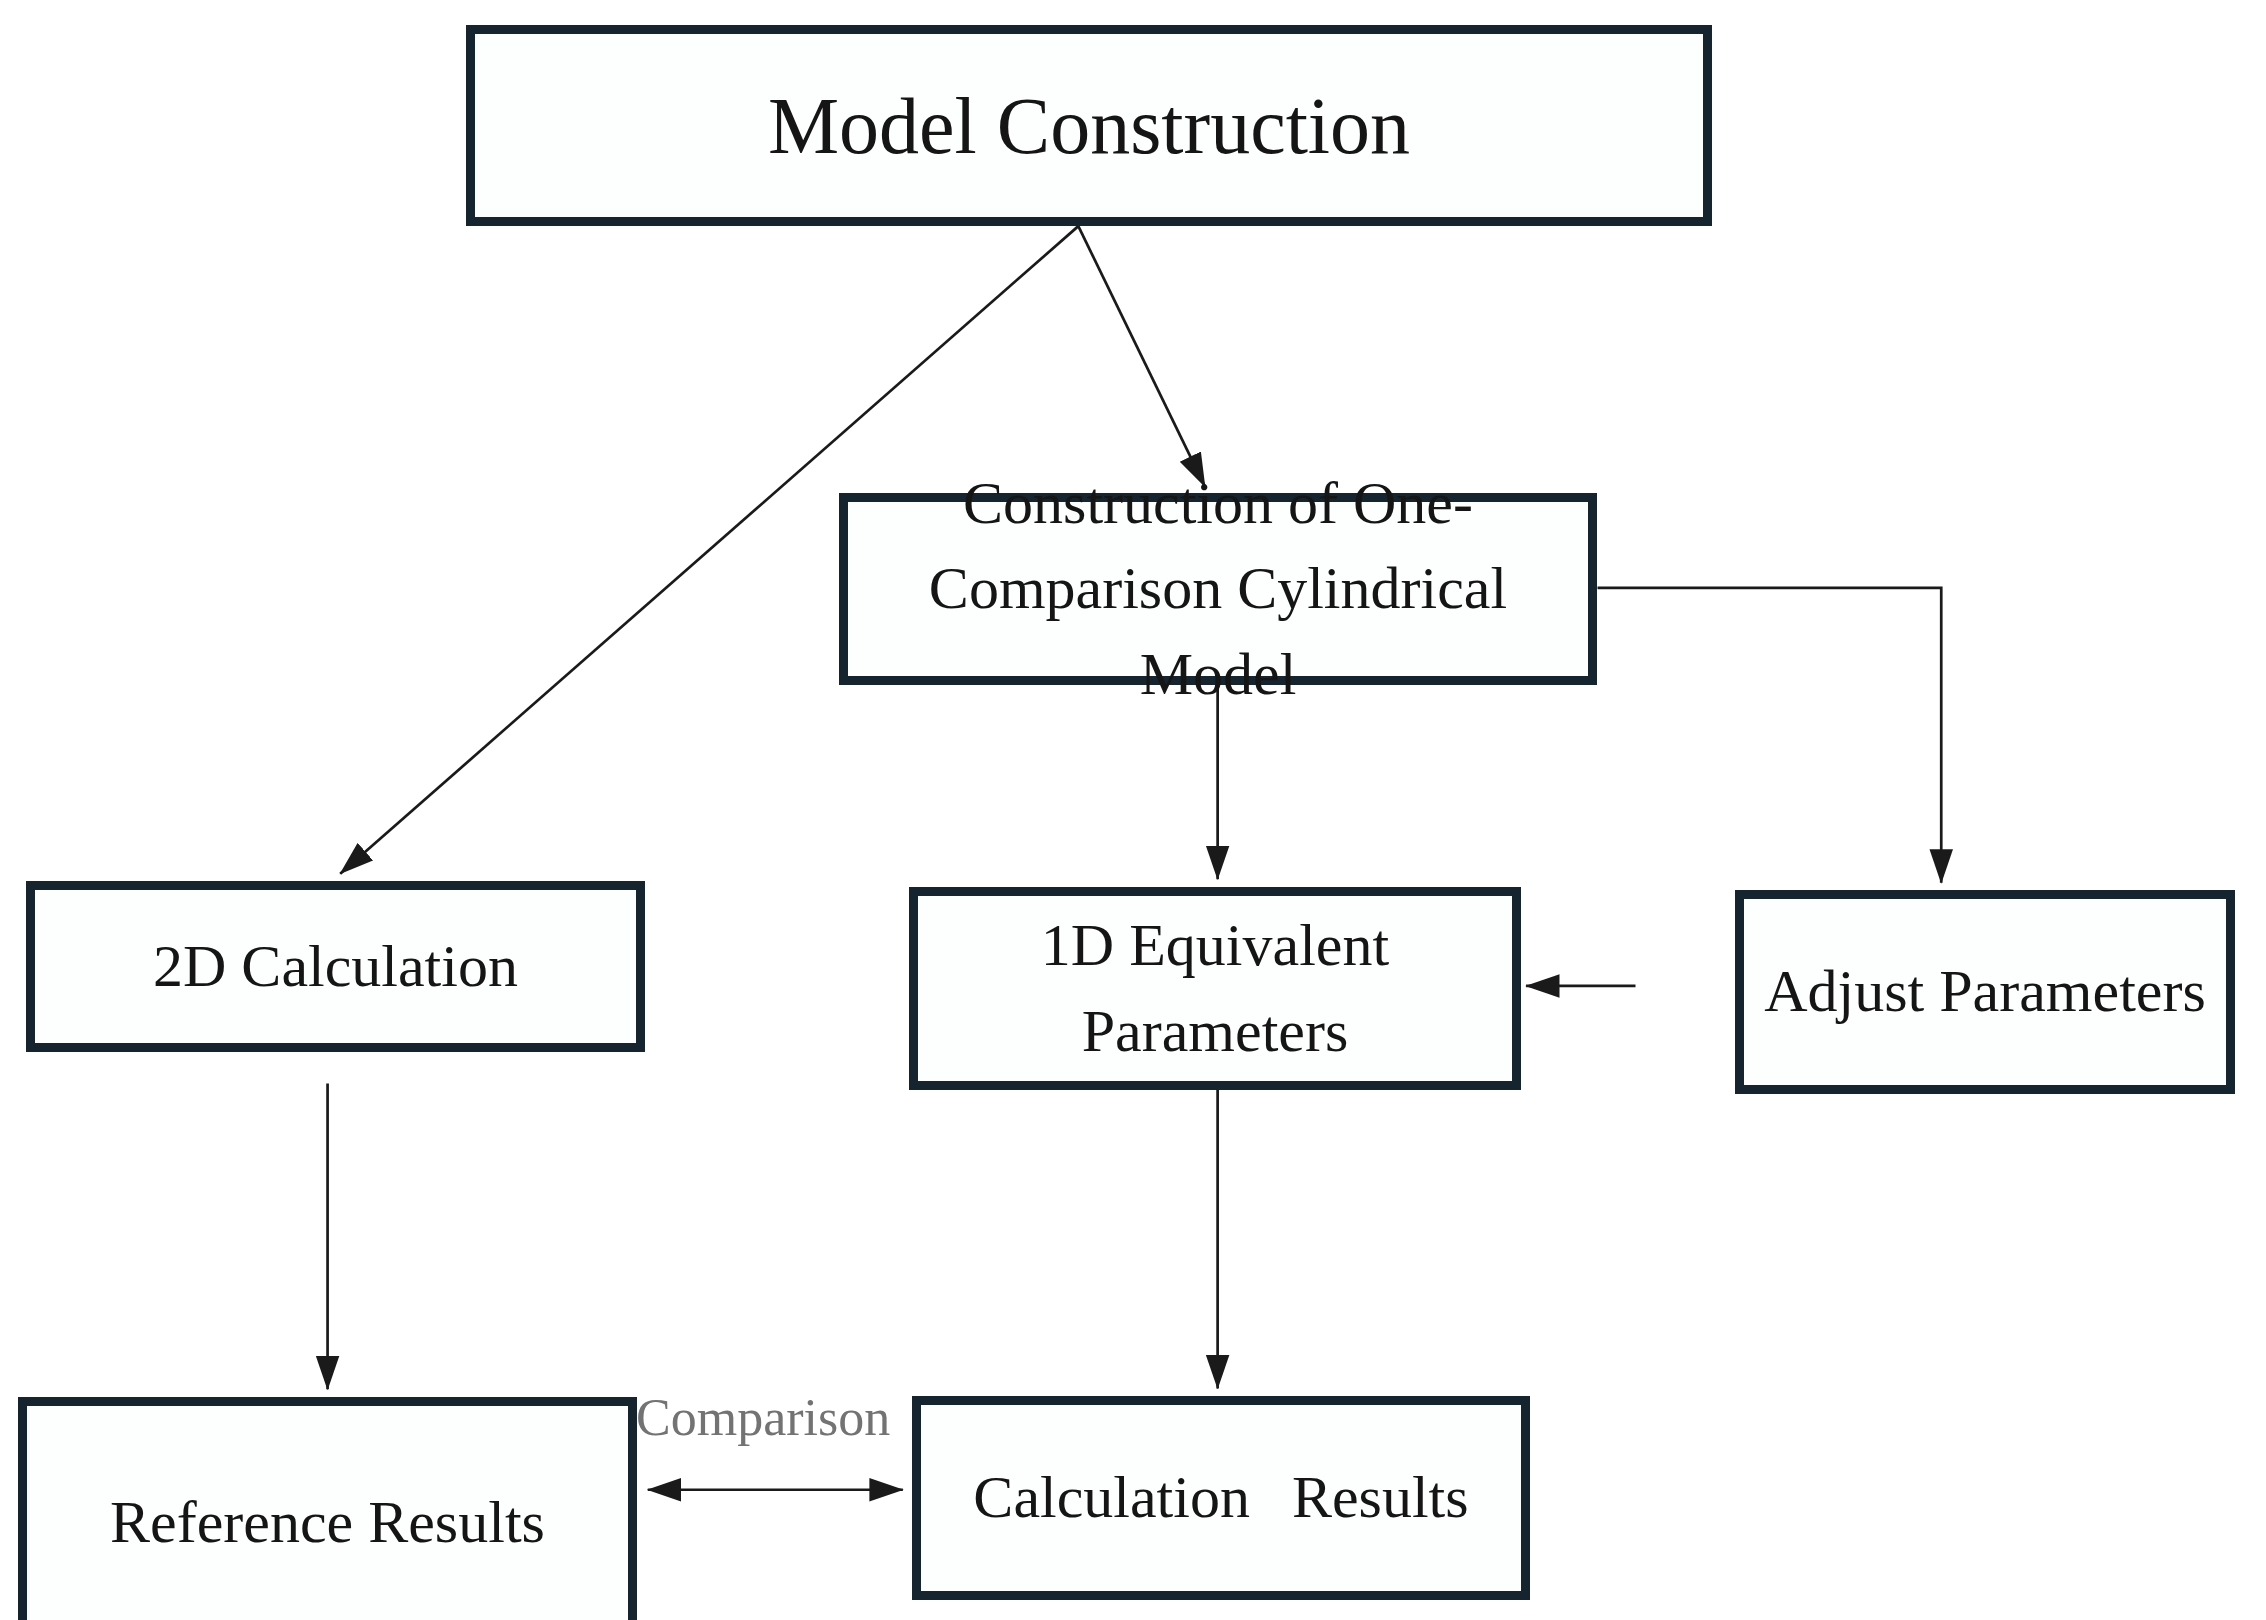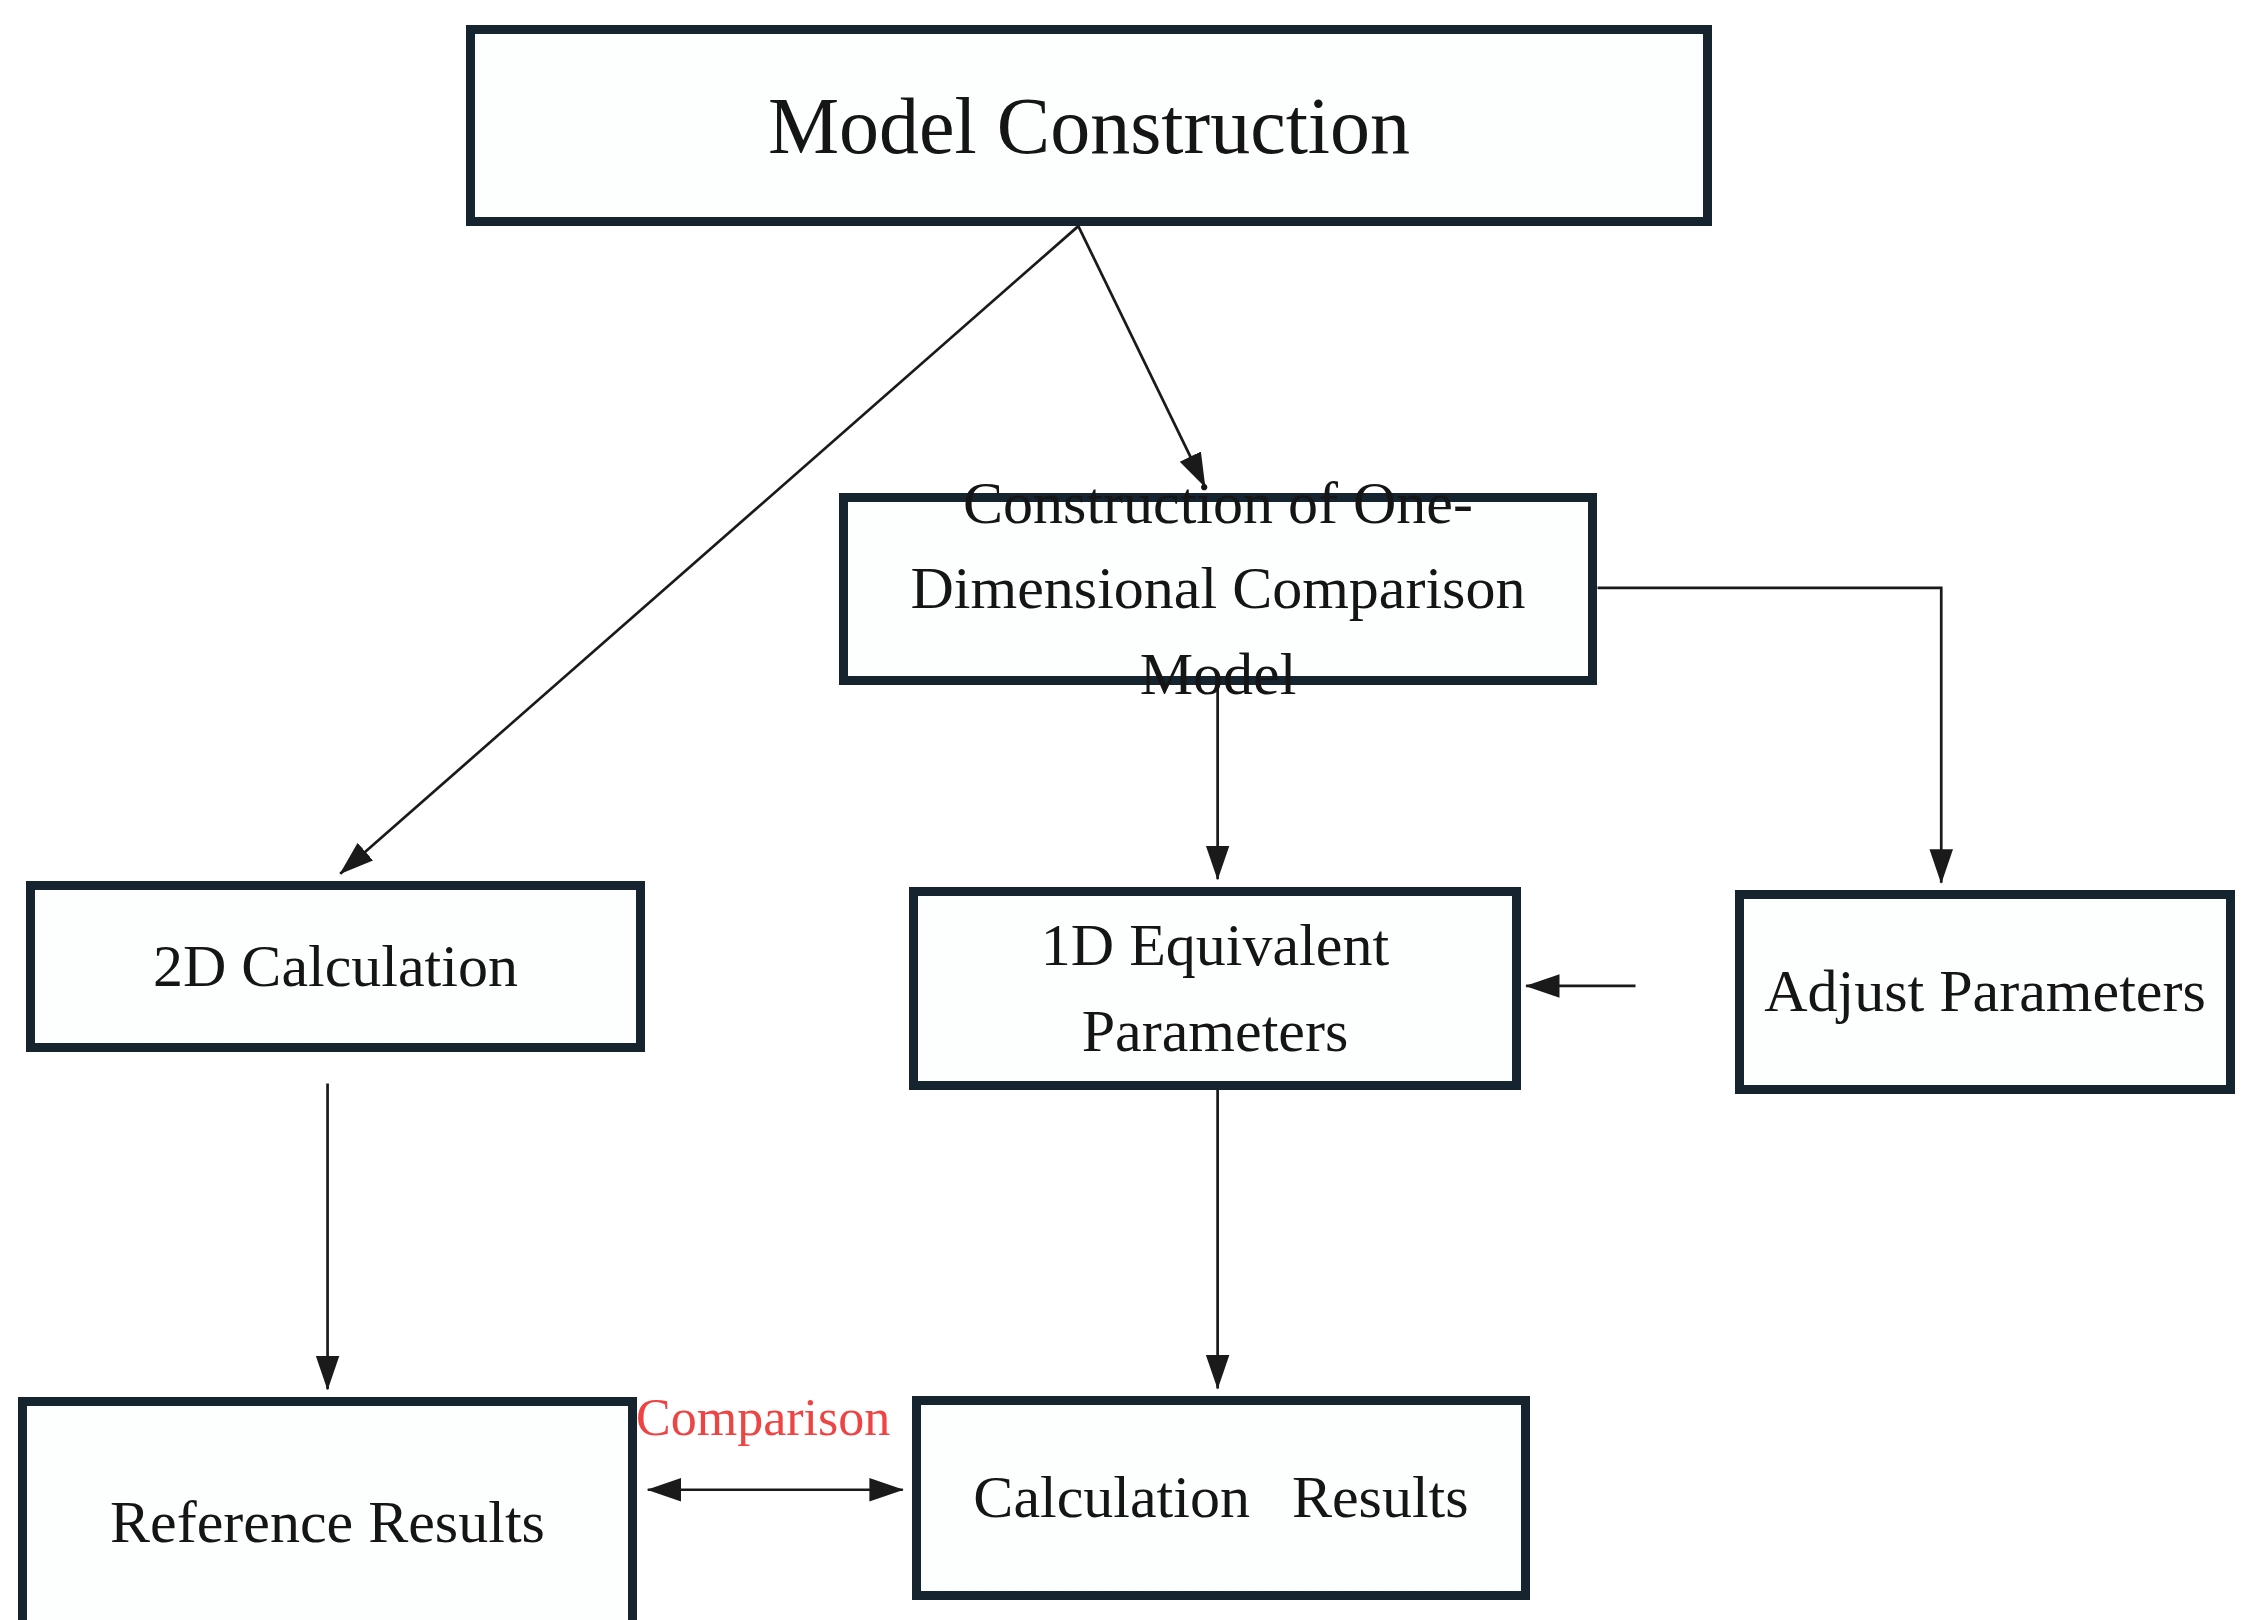--- a/index.html
+++ b/index.html
@@ -31,21 +31,21 @@
     font-size: 60px;
     line-height: 1.42;
     color: #151515;
   }
   .node .lbl { display: block; }
   .node--title { font-size: 80px; line-height: 1.2; }
   .node--calc-results { word-spacing: 0.45em; }
   .float-label {
     position: absolute;
     font-size: 52px;
-    color: #ef4444;
+    color: #737373;
     white-space: nowrap;
   }
 </style>
 </head>
 <body>
 
 <div class="canvas">
 
   <svg class="connector-layer" viewBox="0 0 2506 1791" xmlns="http://www.w3.org/2000/svg" aria-hidden="true">
     <defs>
@@ -71,21 +71,21 @@
     <line x1="716" y1="1647" x2="998" y2="1647" stroke="#1a1a1a" stroke-width="3" marker-start="url(#arrow)" marker-end="url(#arrow)"></line>
   </svg>
 
   <div class="node node--title" style="left:466px; top:25px; width:1246px; height:201px;">
     <span class="lbl">Model Construction</span>
   </div>
 
   <div class="node" style="left:839px; top:493px; width:758px; height:192px;">
     <span>
       <span class="lbl">Construction of One-</span>
-      <span class="lbl">Dimensional Comparison Model</span>
+      <span class="lbl">Comparison Cylindrical Model</span>
     </span>
   </div>
 
   <div class="node" style="left:18px; top:881px; width:619px; height:171px;margin-left:8px;">
     <span class="lbl">2D Calculation</span>
   </div>
 
   <div class="node" style="left:909px; top:887px; width:612px; height:203px;">
     <span>
       <span class="lbl">1D Equivalent</span>

